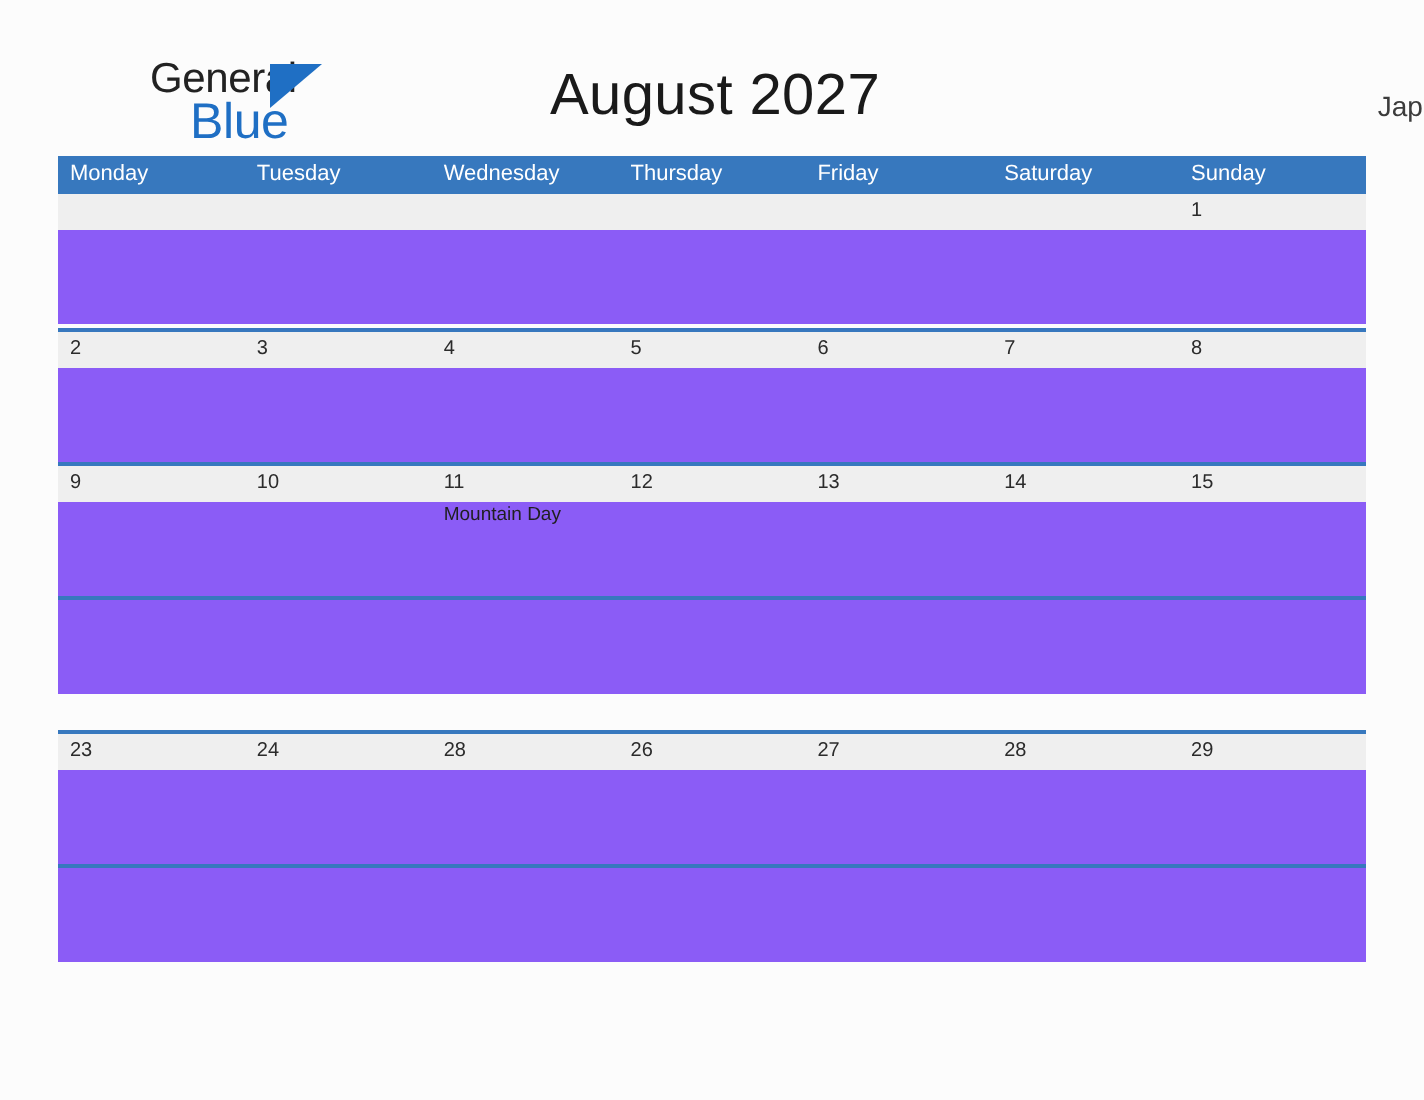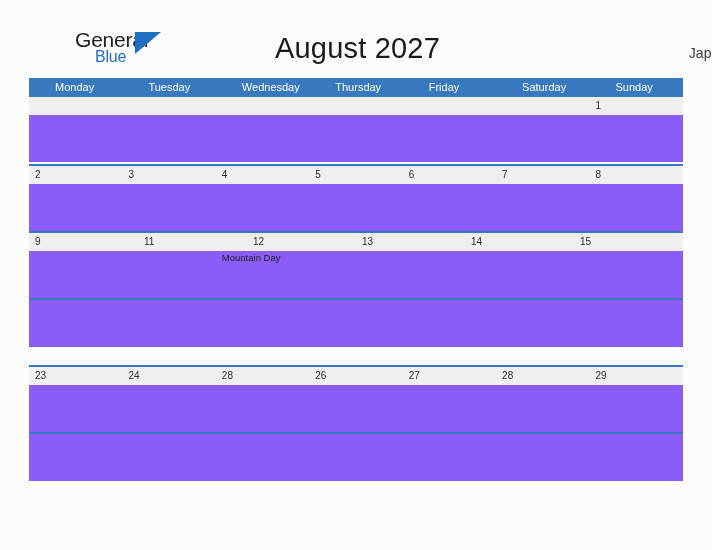--- a/index.html
+++ b/index.html
@@ -47,21 +47,21 @@
     top: 0;
     font-size: 21px;
     color: #222222;
     letter-spacing: -0.2px;
     font-family: "Liberation Sans", sans-serif;
   }
   .logo-blue {
     position: absolute;
     left: 20px;
     top: 20px;
-    font-size: 16px;
+    font-size: 25px;
     color: #1f6fc4;
     letter-spacing: -0.2px;
     font-family: "Liberation Sans", sans-serif;
   }
   .logo-triangle {
     position: absolute;
     left: 60px;
     top: 3px;
     width: 0;
     height: 0;
@@ -108,21 +108,20 @@
   .weekday-cell {
     flex: 1 1 0;
     color: #ffffff;
     font-size: 11px;
     line-height: 19px;
     padding-left: 6px;
     box-sizing: border-box;
     font-family: "Liberation Sans", sans-serif;
     white-space: nowrap;
     overflow: hidden;
-    margin-left: 20px;
   }
 
   .week-row {
     position: relative;
     height: 67px;
     border-top: 2px solid #3778be;
     box-sizing: border-box;
   }
   .week-row:first-of-type {
     border-top: none;
@@ -224,20 +223,21 @@
             <div class="event-cell"></div>
             <div class="event-cell"></div>
             <div class="event-cell"></div>
             <div class="event-cell"></div>
             <div class="event-cell"></div>
           </div>
         </div>
         <div class="week-row">
           <div class="num-band">
             <div class="num-cell">9</div>
+            <div class="num-cell">10</div>
             <div class="num-cell">11</div>
             <div class="num-cell">12</div>
             <div class="num-cell">13</div>
             <div class="num-cell">14</div>
             <div class="num-cell">15</div>
           </div>
           <div class="body-band">
             <div class="event-cell"></div>
             <div class="event-cell"></div>
             <div class="event-cell">

